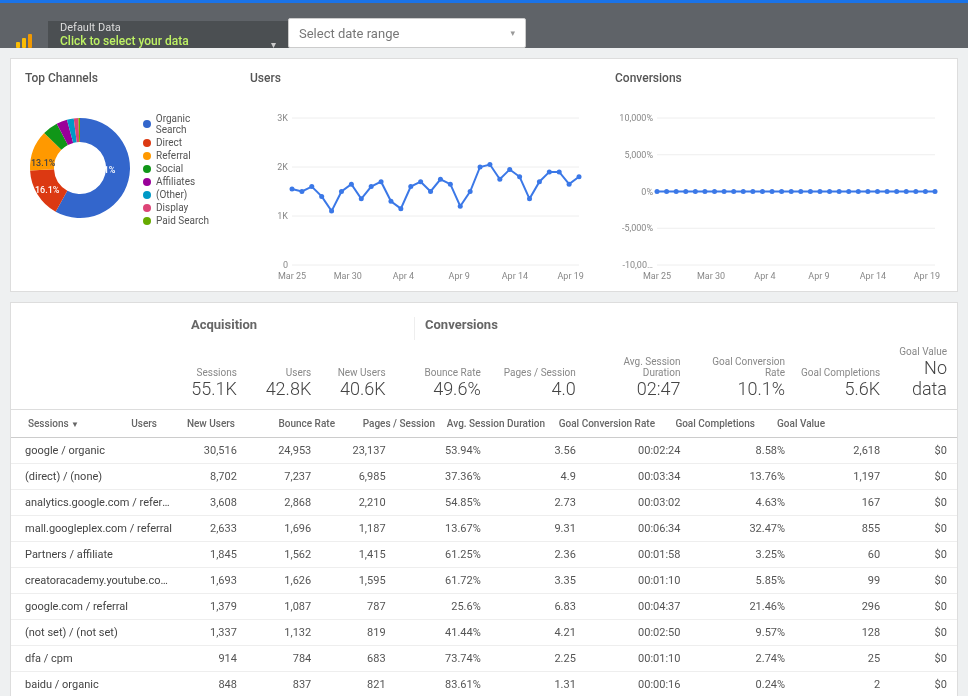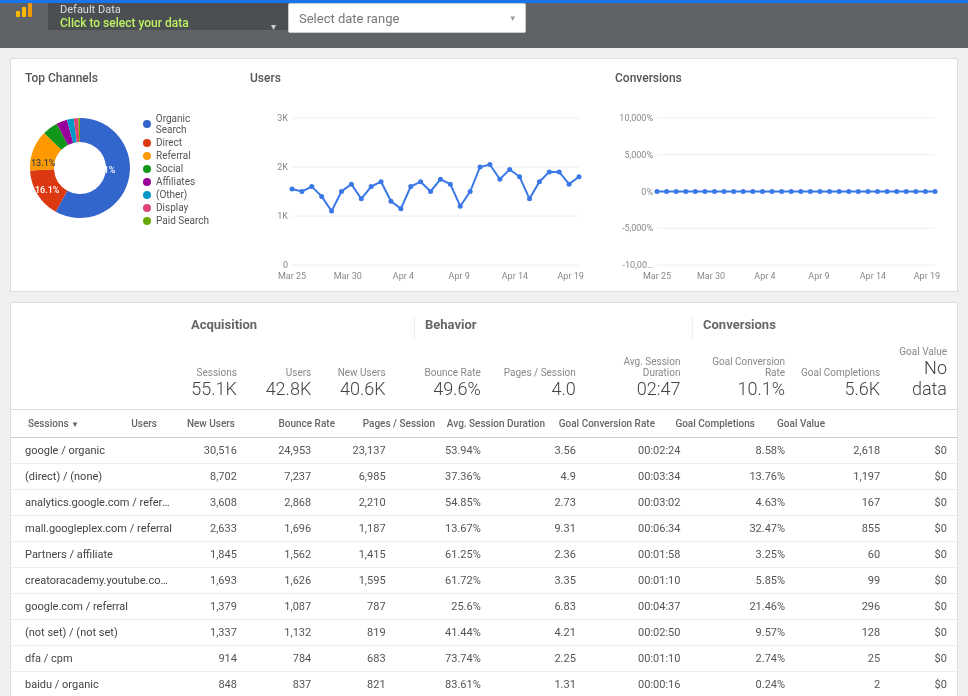--- a/index.html
+++ b/index.html
@@ -1,17 +1,17 @@
 <!DOCTYPE html>
 <html><head>
 <meta charset="utf-8">
 <style>
 * { box-sizing: border-box; margin: 0; padding: 0; }
 body { font-family: Roboto, Arial, sans-serif; font-size: 12px; background: #eef0f1; color: #333; width: 968px; }
-.topbar { background: #5f6368; height: 48px; display: flex; align-items: flex-start; border-top: 3px solid #1a73e8; }
+.topbar { background: #5f6368; height: 48px; display: flex; align-items: flex-end; border-top: 3px solid #1a73e8; }
 .logo-cell { width: 48px; display: flex; align-items: center; justify-content: center; }
 .logo-icon { display: flex; align-items: flex-end; gap: 2px; }
 .logo-icon span { width: 4px; border-radius: 1px; }
 .logo-icon span:nth-child(1){height:6px;background:#fbbc04}
 .logo-icon span:nth-child(2){height:10px;background:#fbbc04}
 .logo-icon span:nth-child(3){height:14px;background:#f29900}
 .data-selector { width: 240px; background: #4b4f52; color: #fff; display: flex; align-items: center; padding: 0 12px; position: relative; cursor: pointer; }
 .data-selector .t1 { font-size: 11px; color: #ddd; }
 .data-selector .t2 { font-size: 12px; font-weight: 500; color: #bef264; }
 .data-selector .chev { position: absolute; right: 12px; top: 18px; font-size: 10px; color: #ccc; }
@@ -243,21 +243,20 @@
           <text x="203.94174757281553" y="166" class="axis-text" text-anchor="middle">Apr 9</text>
           <text x="257.92233009708735" y="166" class="axis-text" text-anchor="middle">Apr 14</text>
           <text x="311.9029126213592" y="166" class="axis-text" text-anchor="middle">Apr 19</text>
         </svg></div>
   </div>
 </div>
 
 <div class="table-card">
   <div class="table-head">
     <div class="group-acq group-h">Acquisition</div>
-    <div class="group-beh group-h">Behavior</div>
     <div class="group-conv group-h">Conversions</div>
   </div>
   <div class="summary-row" id="summary-row">
     <div class="col-source"></div>
   <div class="col"><span class="lbl">Sessions</span><span class="val">55.1K</span></div>
       <div class="col"><span class="lbl">Users</span><span class="val">42.8K</span></div>
       <div class="col"><span class="lbl">New Users</span><span class="val">40.6K</span></div>
       <div class="col col-w"><span class="lbl">Bounce Rate</span><span class="val">49.6%</span></div>
       <div class="col col-w"><span class="lbl">Pages / Session</span><span class="val">4.0</span></div>
       <div class="col col-w" style="width: 110px;"><span class="lbl">Avg. Session Duration</span><span class="val">02:47</span></div>

